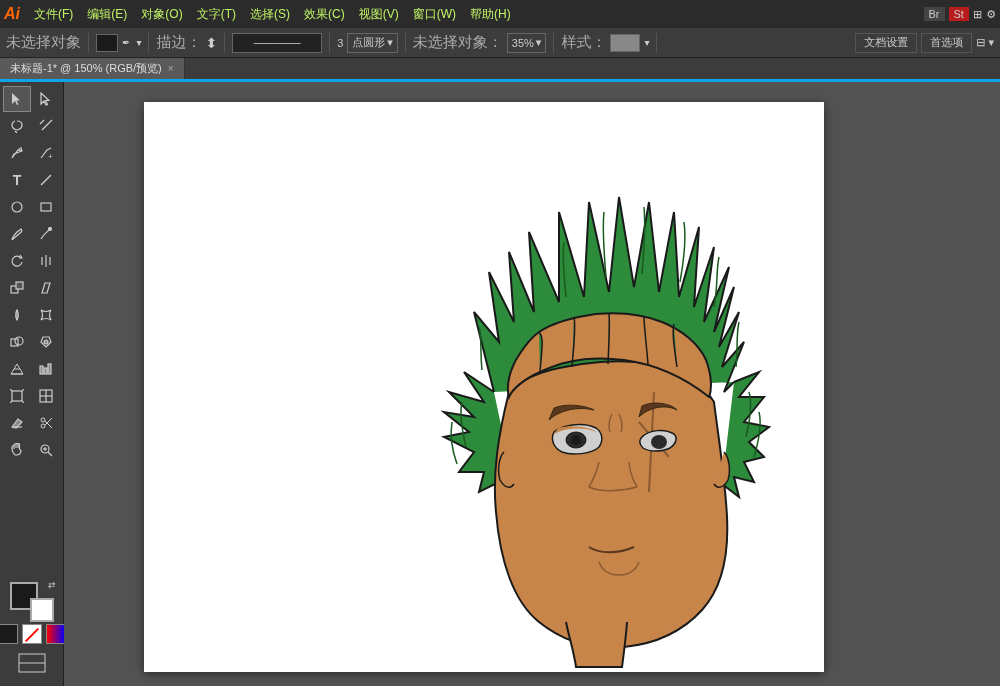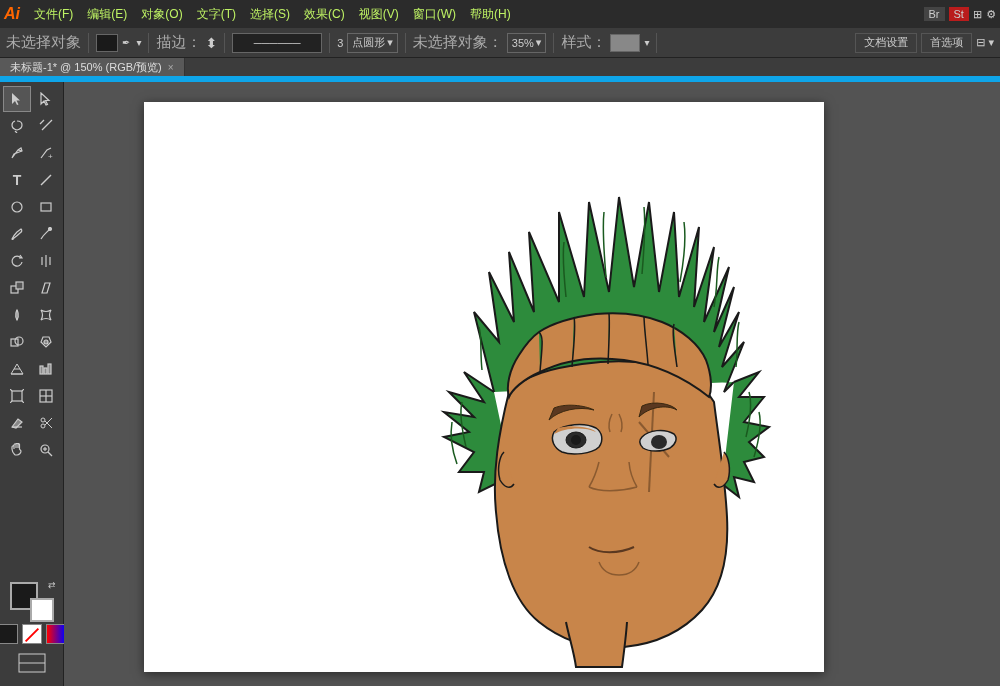--- a/index.html
+++ b/index.html
@@ -101,21 +101,21 @@
       border: 1px solid #666;
     }
 
     
     #tab-bar {
       width: 100%;
       height: 24px;
       background: #3c3c3c;
       display: flex;
       align-items: center;
-      border-bottom: 6px solid #0ea5e9;
+      border-bottom: 3px solid #0ea5e9;
     }
     .tab-item {
       height: 100%;
       padding: 0 10px;
       display: flex;
       align-items: center;
       gap: 6px;
       background: #595959;
       color: #ddd;
       font-size: 11px;

